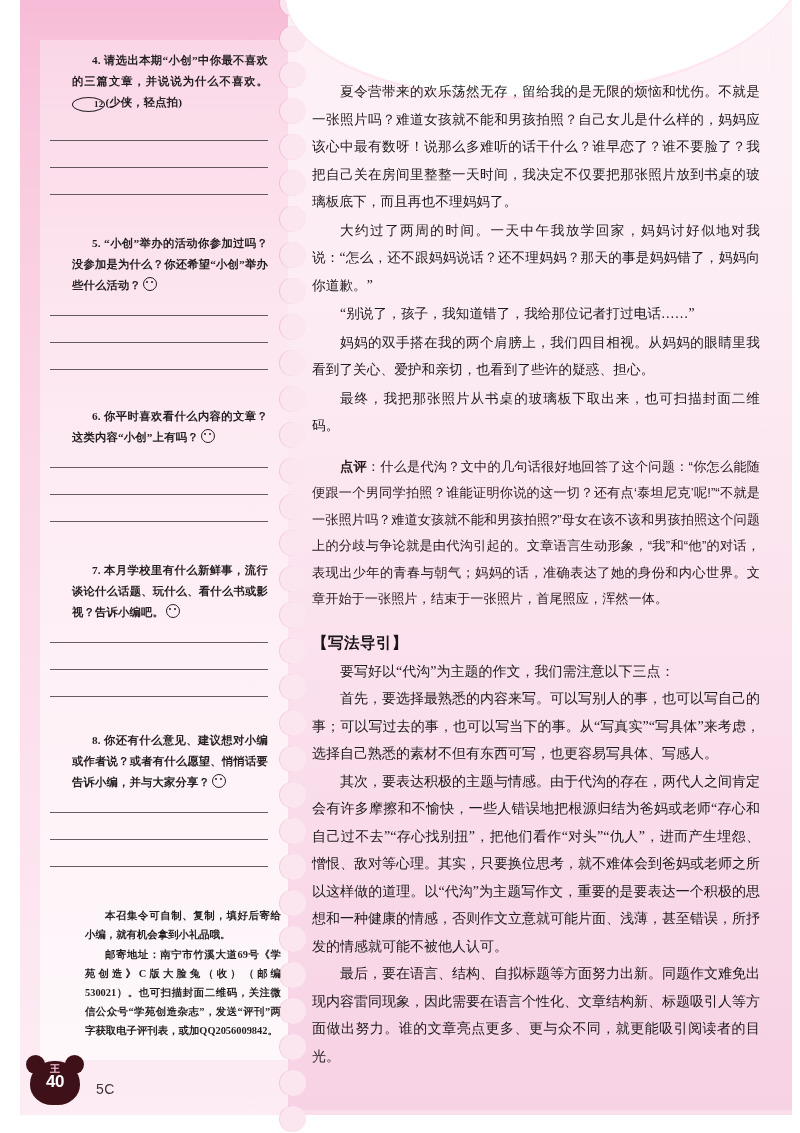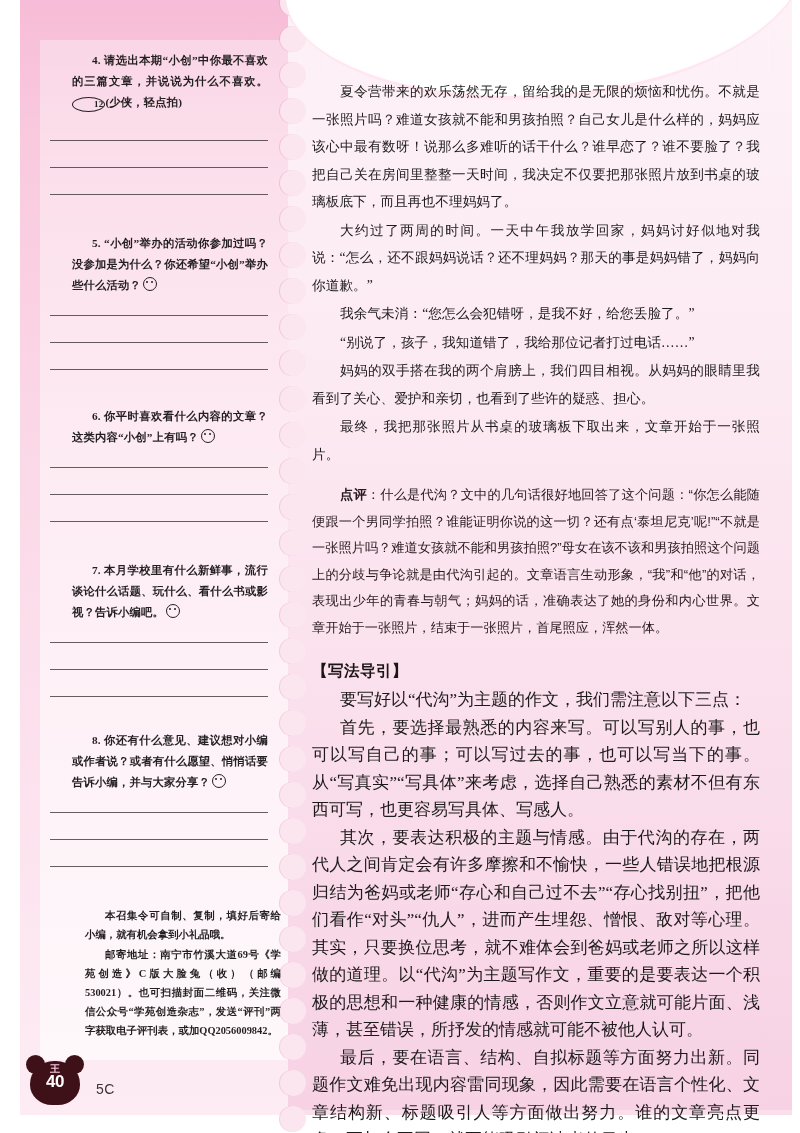--- a/index.html
+++ b/index.html
@@ -296,21 +296,21 @@
   .section-head {
     font-family: "Liberation Sans", "DejaVu Sans", sans-serif;
     font-size: 15.5px;
     font-weight: 700;
     color: #1a1416;
     margin: 20px 0 4px 0;
     letter-spacing: .5px;
   }
   .guide-p {
     font-family: "Liberation Serif", "DejaVu Serif", serif;
-    font-size: 17px;
+    font-size: 14px;
     line-height: 27.5px;
     color: #1d1a1b;
     text-align: justify;
     text-indent: 28px;
     margin: 0;
   }
 </style>
 </head>
 <body>
 
@@ -443,24 +443,23 @@
     <div class="bear-ear r"></div>
     <div class="bear-body"></div>
     <div class="bear-crown">王</div>
     <div class="bear-num">40</div>
   </div>
   <div class="page-code">5C</div>
 
   <div class="main-content">
     <p class="body-p">夏令营带来的欢乐荡然无存，留给我的是无限的烦恼和忧伤。不就是一张照片吗？难道女孩就不能和男孩拍照？自己女儿是什么样的，妈妈应该心中最有数呀！说那么多难听的话干什么？谁早恋了？谁不要脸了？我把自己关在房间里整整一天时间，我决定不仅要把那张照片放到书桌的玻璃板底下，而且再也不理妈妈了。</p>
     <p class="body-p">大约过了两周的时间。一天中午我放学回家，妈妈讨好似地对我说：“怎么，还不跟妈妈说话？还不理妈妈？那天的事是妈妈错了，妈妈向你道歉。”</p>
-    <p class="body-p">我余气未消：“您怎么会犯错呀，是我不好，给您丢脸了。”</p>
     <p class="body-p">“别说了，孩子，我知道错了，我给那位记者打过电话……”</p>
     <p class="body-p">妈妈的双手搭在我的两个肩膀上，我们四目相视。从妈妈的眼睛里我看到了关心、爱护和亲切，也看到了些许的疑惑、担心。</p>
-    <p class="body-p">最终，我把那张照片从书桌的玻璃板下取出来，文章开始于一张照片。</p>
+    <p class="body-p">最终，我把那张照片从书桌的玻璃板下取出来，也可扫描封面二维码。</p>
 
     <p class="comment-p"><b>点评</b><span>：什么是代沟？文中的几句话很好地回答了这个问题：“你怎么能随便跟一个男同学拍照？谁能证明你说的这一切？还有点‘泰坦尼克’呢!”“不就是一张照片吗？难道女孩就不能和男孩拍照?”母女在该不该和男孩拍照这个问题上的分歧与争论就是由代沟引起的。文章语言生动形象，“我”和“他”的对话，表现出少年的青春与朝气；妈妈的话，准确表达了她的身份和内心世界。文章开始于一张照片，结束于一张照片，首尾照应，浑然一体。</span></p>
 
     <div class="section-head">【写法导引】</div>
 
     <p class="guide-p">要写好以“代沟”为主题的作文，我们需注意以下三点：</p>
     <p class="guide-p">首先，要选择最熟悉的内容来写。可以写别人的事，也可以写自己的事；可以写过去的事，也可以写当下的事。从“写真实”“写具体”来考虑，选择自己熟悉的素材不但有东西可写，也更容易写具体、写感人。</p>
     <p class="guide-p">其次，要表达积极的主题与情感。由于代沟的存在，两代人之间肯定会有许多摩擦和不愉快，一些人错误地把根源归结为爸妈或老师“存心和自己过不去”“存心找别扭”，把他们看作“对头”“仇人”，进而产生埋怨、憎恨、敌对等心理。其实，只要换位思考，就不难体会到爸妈或老师之所以这样做的道理。以“代沟”为主题写作文，重要的是要表达一个积极的思想和一种健康的情感，否则作文立意就可能片面、浅薄，甚至错误，所抒发的情感就可能不被他人认可。</p>
     <p class="guide-p">最后，要在语言、结构、自拟标题等方面努力出新。同题作文难免出现内容雷同现象，因此需要在语言个性化、文章结构新、标题吸引人等方面做出努力。谁的文章亮点更多、更与众不同，就更能吸引阅读者的目光。</p>
   </div>

